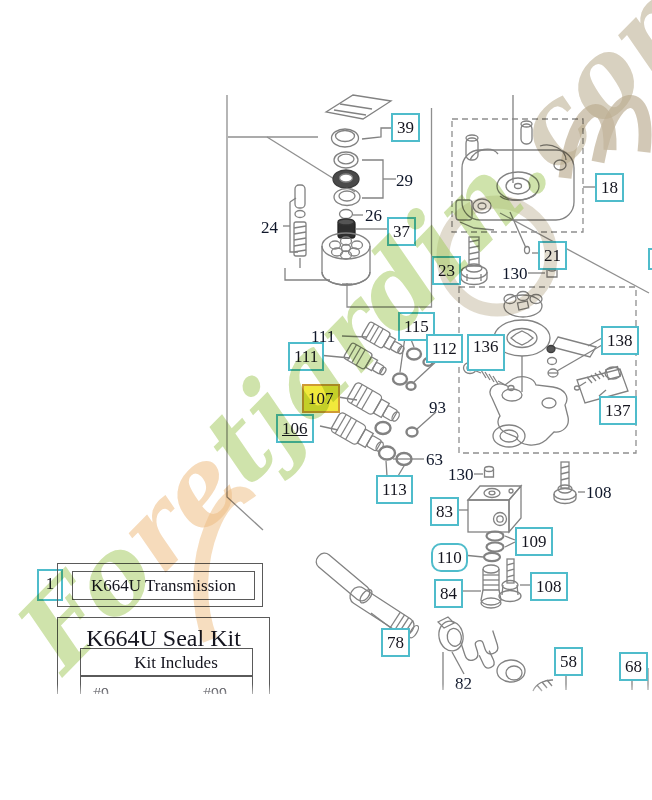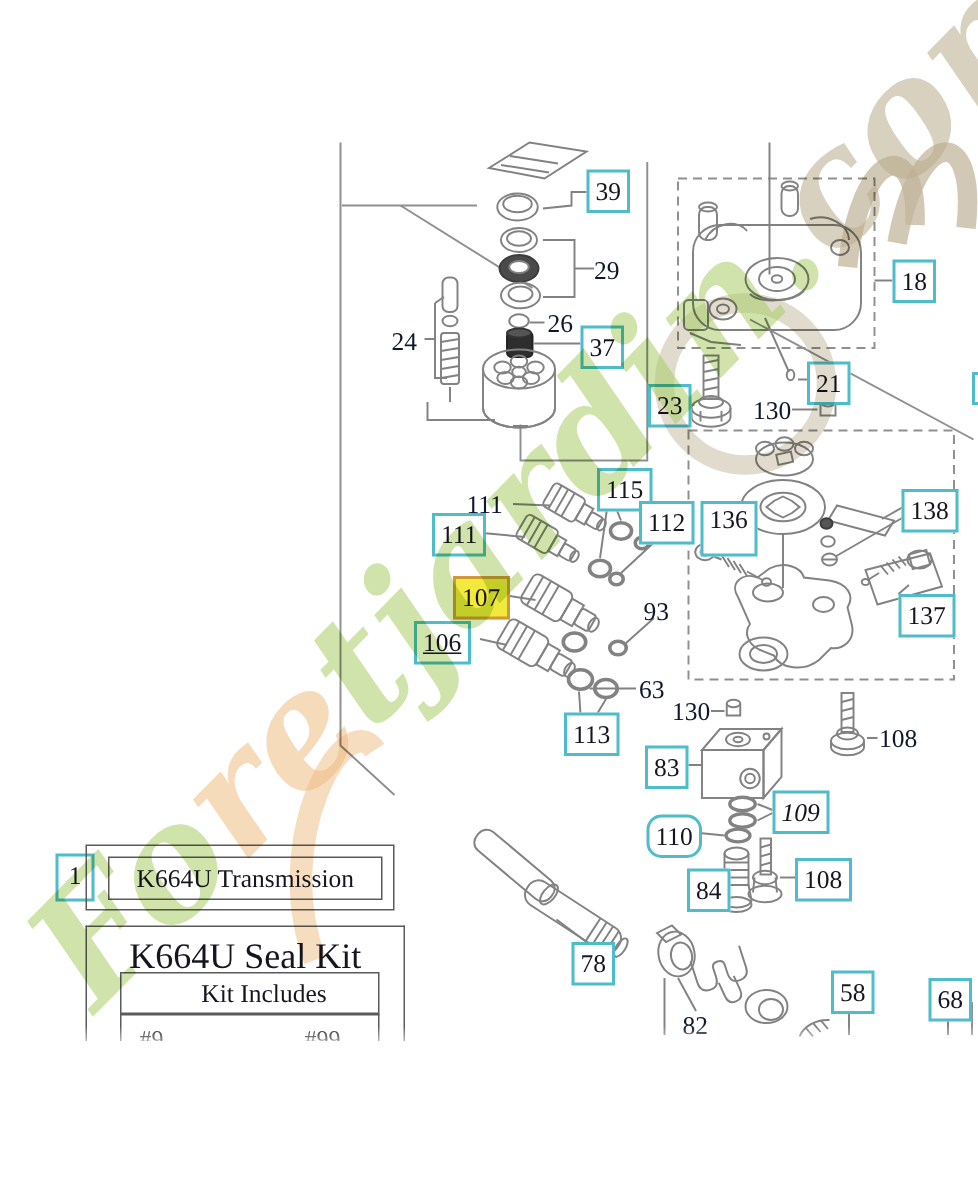--- a/index.html
+++ b/index.html
@@ -369,23 +369,23 @@
   <div class="pl" style="left:426px;top:450px;">63</div>
   <div class="co" style="left:376px;top:475px;">113</div>
 
   <div class="co" style="left:467px;top:334px;padding-top:0;padding-bottom:12px;">136</div>
   <div class="co" style="left:601px;top:326px;">138</div>
   <div class="co" style="left:599px;top:396px;">137</div>
 
   <div class="pl" style="left:448px;top:465px;">130</div>
   <div class="pl" style="left:586px;top:483px;">108</div>
   <div class="co" style="left:430px;top:497px;">83</div>
-  <div class="co" style="left:515px;top:527px;font-style:italic;">109</div>
+  <div class="co" style="left:515px;top:527px;">109</div>
   <div class="co" style="left:431px;top:543px;border-radius:10px;">110</div>
-  <div class="co" style="left:458px;top:579px;">84</div>
+  <div class="co" style="left:434px;top:579px;">84</div>
   <div class="co" style="left:530px;top:572px;">108</div>
 
   <div class="co" style="left:381px;top:628px;">78</div>
   <div class="pl" style="left:455px;top:674px;">82</div>
   <div class="co" style="left:554px;top:647px;">58</div>
   <div class="co" style="left:619px;top:652px;">68</div>
 
   <div class="edgebox" style="left:648px;top:248px;width:10px;height:18px;"></div>
 
   <div class="co" style="left:37px;top:569px;height:24px;">1</div>

